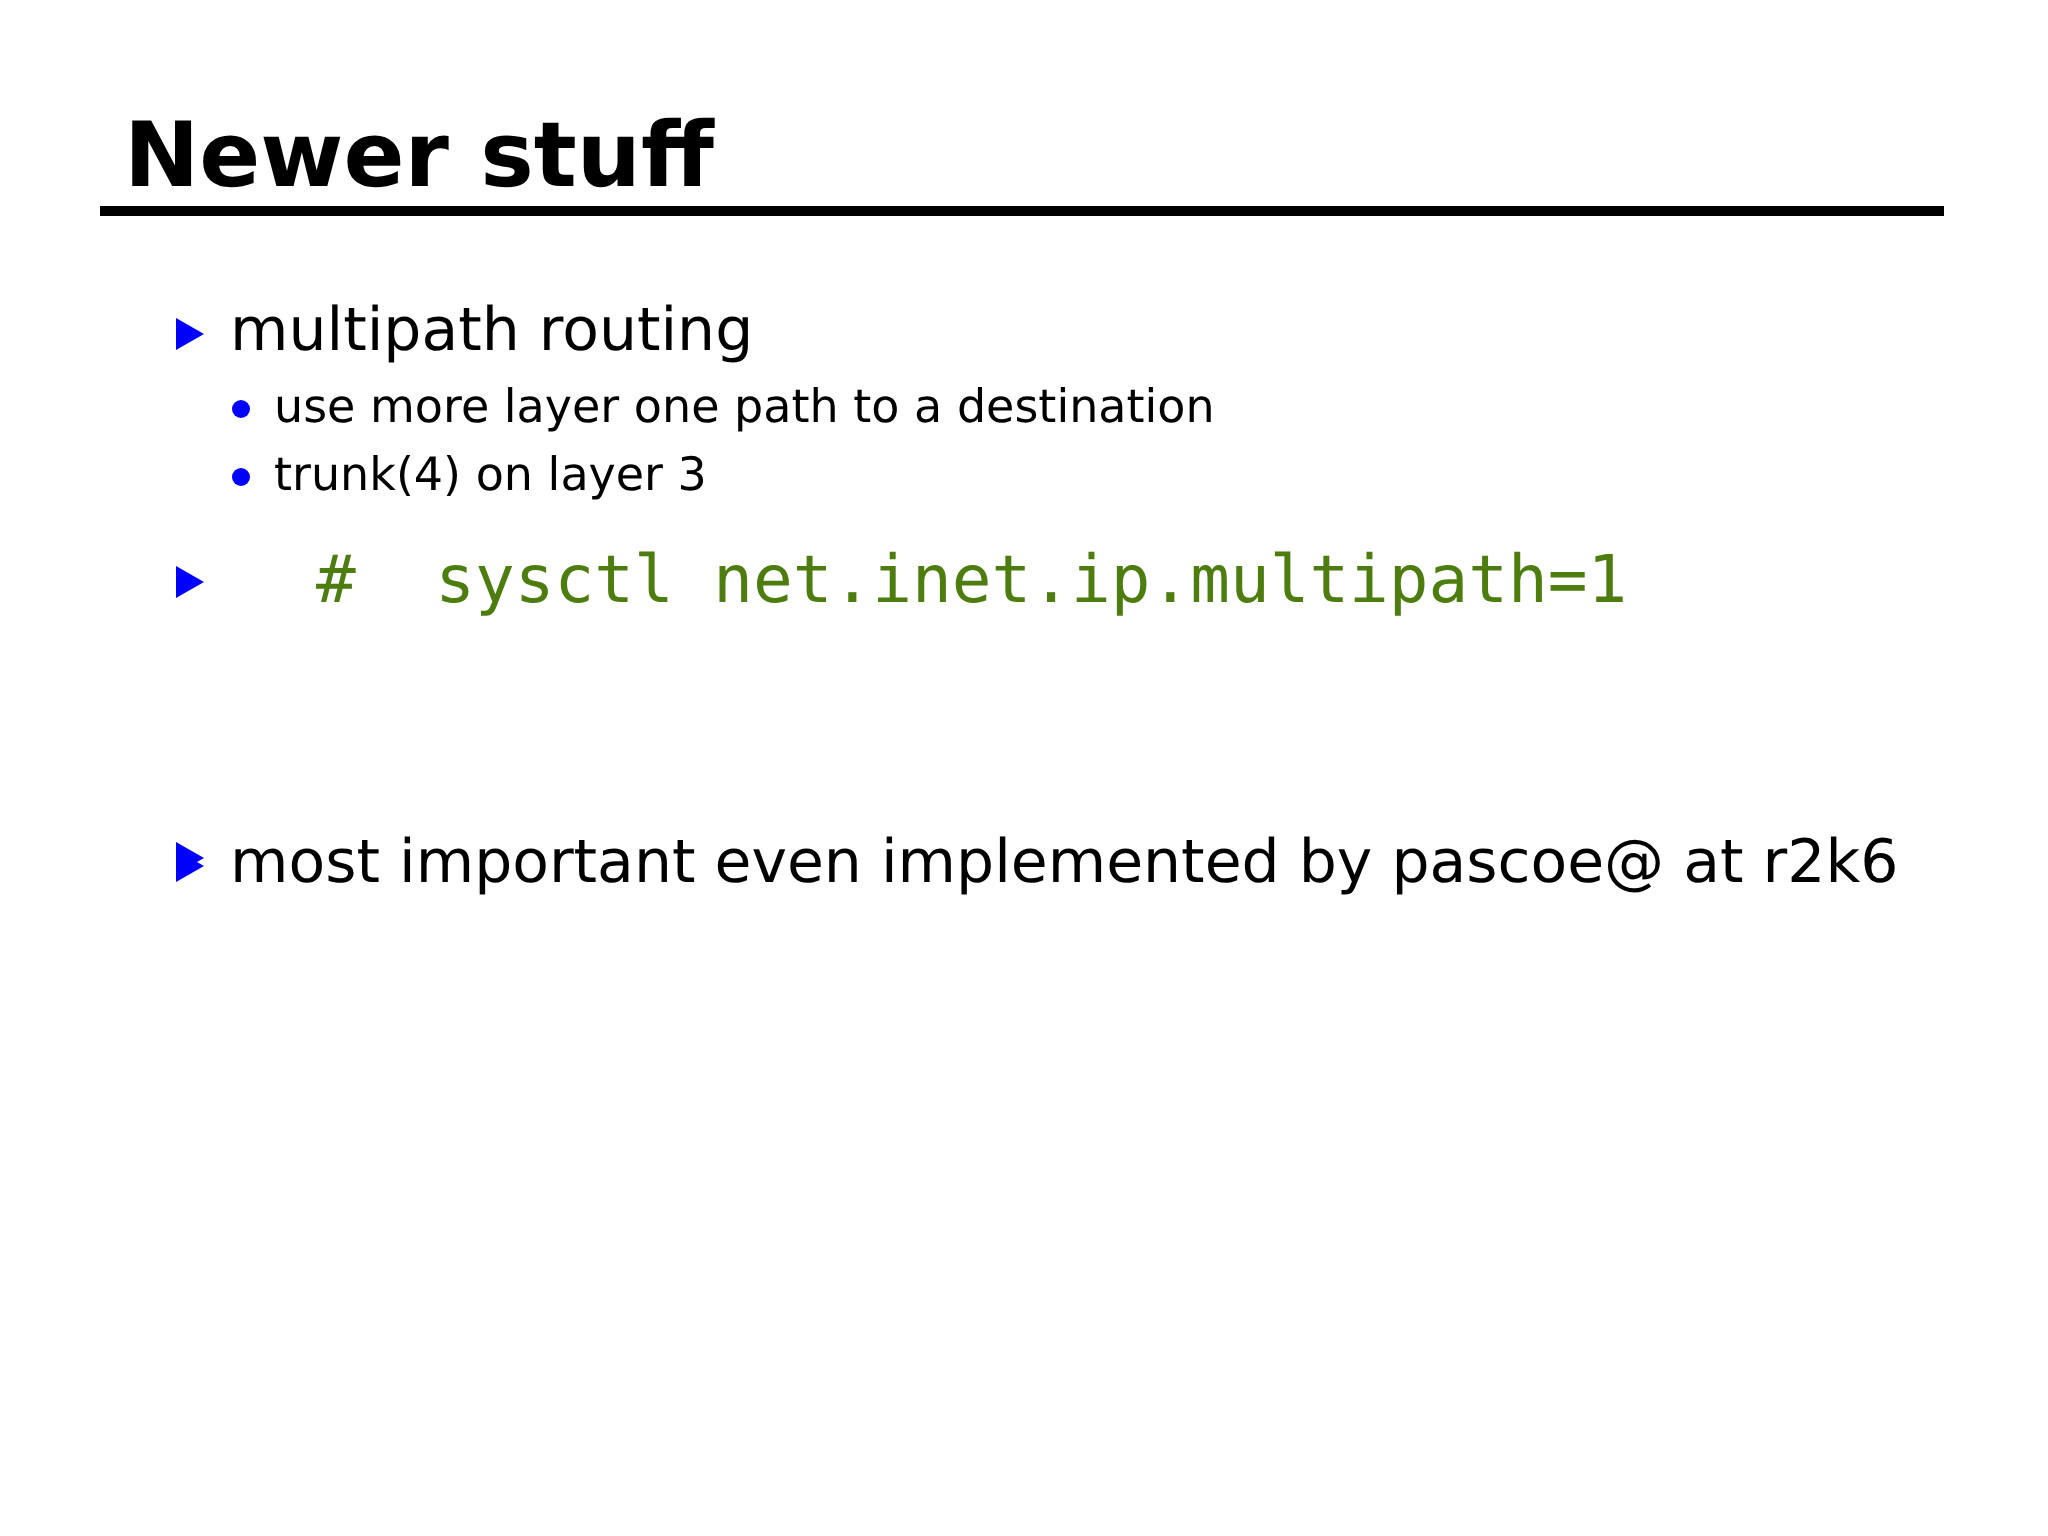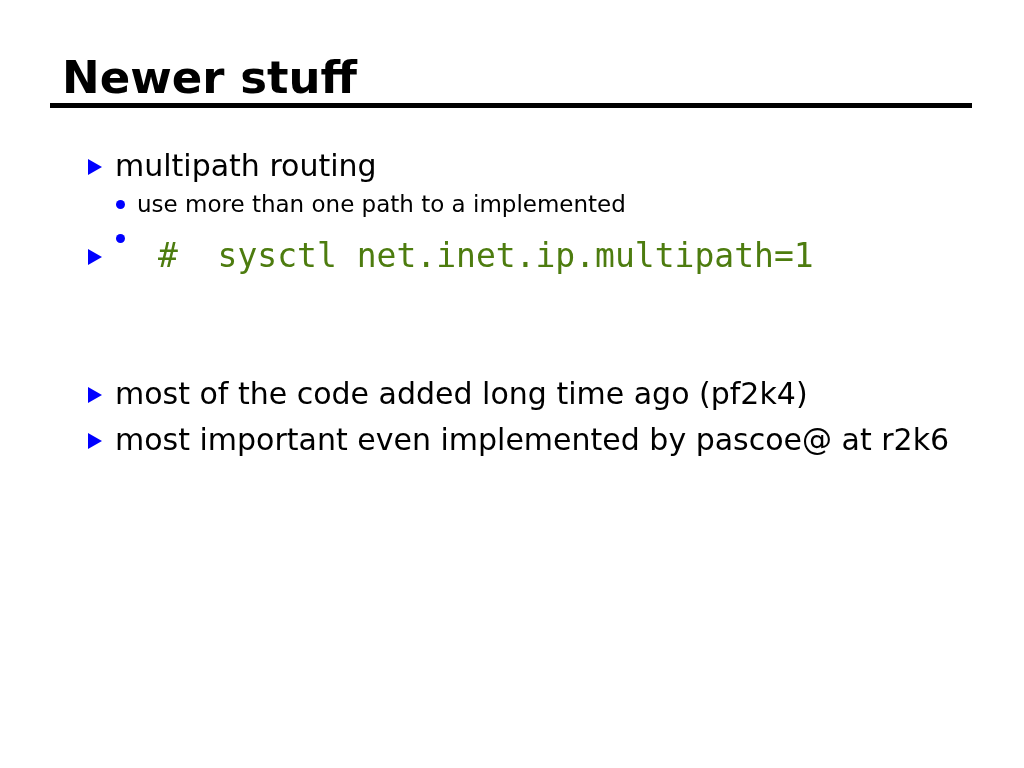--- a/index.html
+++ b/index.html
@@ -117,41 +117,41 @@
 
   <div class="body-area">
 
     <div class="bullet-l1">
       <span class="marker-tri"></span>
       <span>multipath routing</span>
     </div>
 
     <div class="bullet-l2">
       <span class="marker-dot"></span>
-      <span>use more than one path to a implemented</span>
+      <span>use more layer one path to a destination</span>
     </div>
 
     <div class="bullet-l2">
       <span class="marker-dot"></span>
+      <span>trunk(4) on layer 3</span>
     </div>
 
 
     <div class="group-gap-sm"></div>
 
     <div class="bullet-l1">
       <span class="marker-tri"></span>
     </div>
 
     <div class="code-line">#  sysctl net.inet.ip.multipath=1</div>
 
     <div class="group-gap-lg"></div>
 
     <div class="bullet-l1">
       <span class="marker-tri"></span>
-      <span>most of the code added long time ago (pf2k4)</span>
     </div>
 
     <div class="group-gap-xs"></div>
 
     <div class="bullet-l1">
       <span class="marker-tri"></span>
       <span>most important even implemented by pascoe@ at r2k6</span>
     </div>
 
   </div>

